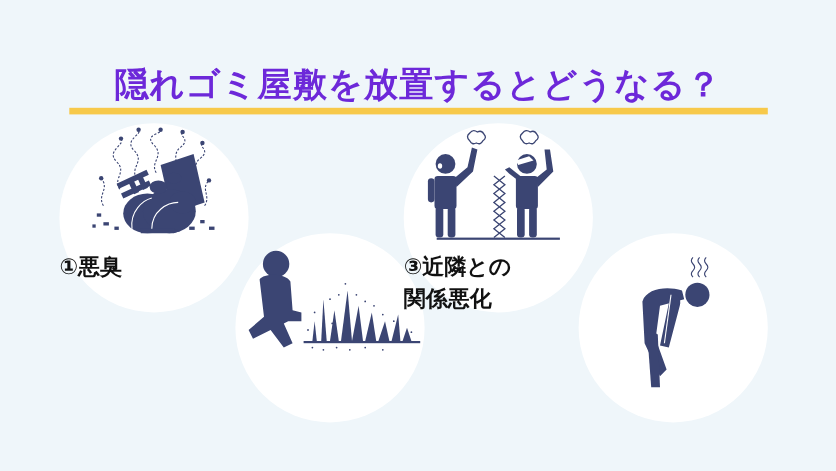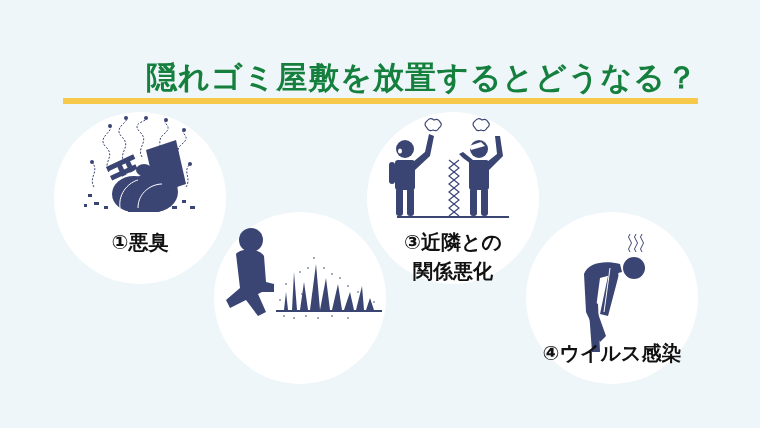--- a/index.html
+++ b/index.html
@@ -15,25 +15,25 @@
       left: 62px;
       top: 56px;
       width: 636px;
       height: 50px;
     }
     .title {
       position: absolute;
       left: 0;
       top: 2px;
       width: 636px;
-      text-align: right;
+      text-align: center;
       font-size: 31px;
       font-weight: bold;
       letter-spacing: 1px;
-      color: #15803d;
+      color: #6d28d9;
       white-space: nowrap;
       line-height: 38px;
     }
     .title-underline {
       position: absolute;
       left: 1px;
       top: 42px;
       width: 635px;
       height: 6px;
       background: #f7c94a;
@@ -51,21 +51,21 @@
     .c4 { left: 526px; top: 212px; }
     .illus {
       position: absolute;
       left: 0; top: 0;
       width: 172px; height: 172px;
     }
     .label {
       position: absolute;
       left: 0;
       width: 172px;
-      text-align: center;
+      text-align: left;
       font-weight: bold;
       font-size: 20px;
       line-height: 28px;
       color: #111111;
       white-space: nowrap;
     }
     .c1 .label { top: 116px; }
     .c2 .label { top: 127px; }
     .c3 .label { top: 116px; }
     .c3 .label.l2 { top: 145px; }
@@ -213,14 +213,13 @@
       <path d="M116 22 q -3 3 0 6 q 3 3 0 6 q -3 3 0 6"></path>
     </g>
     <g fill="#3b4573">
       <circle cx="108" cy="56" r="11"></circle>
       <path d="M58 62 C 62 50, 80 48, 94 52 L 96 60 L 74 66 L 70 96 L 80 124 L 74 130 L 60 100 Z"></path>
       <path d="M62 86 L 66 140 L 74 140 L 72 92 Z"></path>
       <path d="M82 54 C 90 54, 94 60, 92 66 L 82 104 L 74 102 L 82 64 Z"></path>
     </g>
     <path d="M84 56 L78 100" stroke="#ffffff" stroke-width="1" fill="none"></path>
   </svg>
-  <div class="label">④ウイルス感染</div>
 </div>
 
 </body></html>

